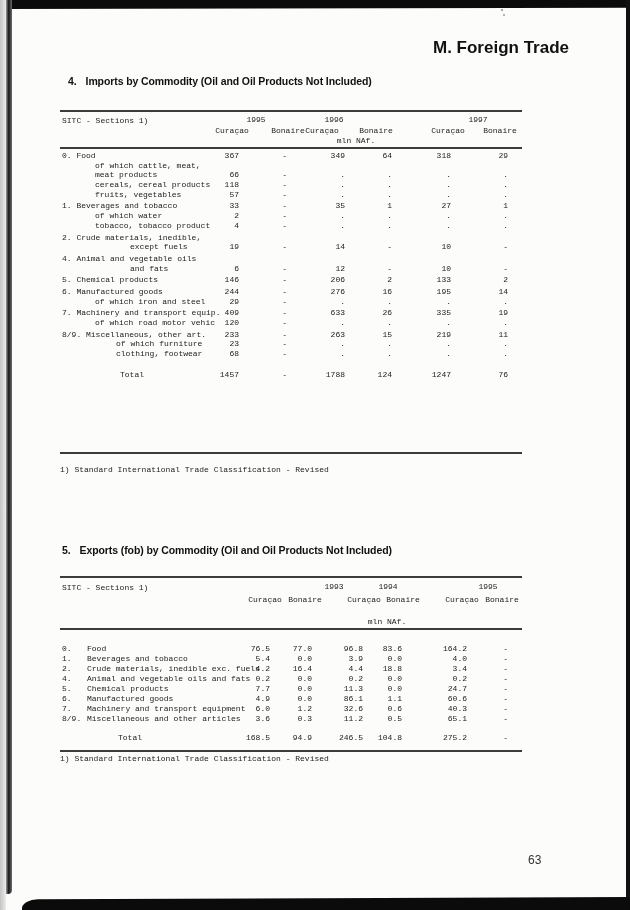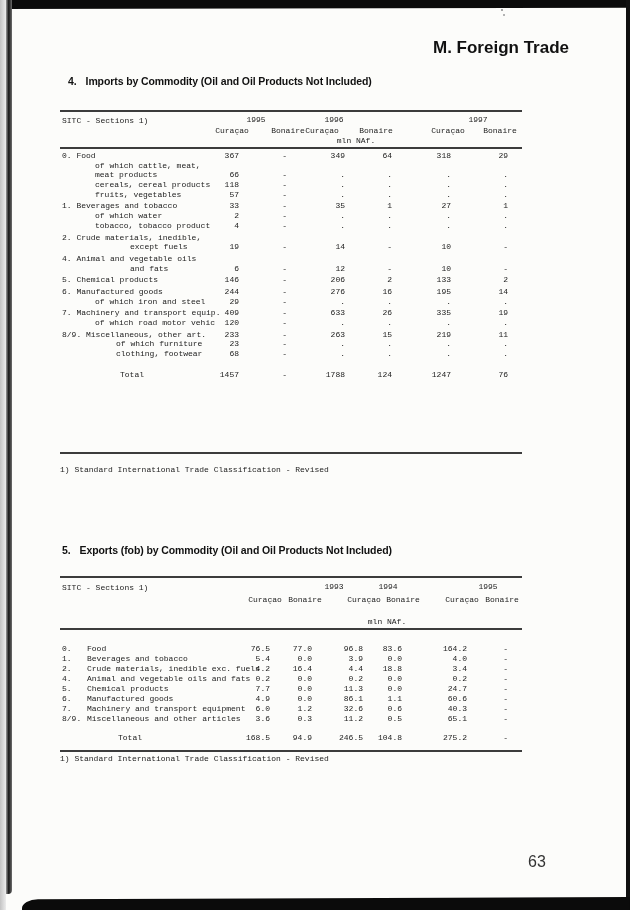--- a/index.html
+++ b/index.html
@@ -64,21 +64,21 @@
   .t1 .c0{right:283px;} .t1 .c1{right:235px;} .t1 .c2{right:177px;}
   .t1 .c3{right:130px;} .t1 .c4{right:71px;}  .t1 .c5{right:14px;}
   .t2 .c0{right:252px;} .t2 .c1{right:210px;} .t2 .c2{right:159px;}
   .t2 .c3{right:120px;} .t2 .c4{right:55px;}  .t2 .c5{right:14px;}
   .t1 .total{margin-top:11px;} .t2 .total{margin-top:9px;}
   .t1 .total .lbl{left:60px;} .t2 .total .lbl{left:58px;}
 
   .footnote{position:absolute;left:60px;font-size:8px;white-space:nowrap;}
   .fn1{top:465px;} .fn2{top:754px;}
   .pgnum{position:absolute;left:528px;top:853px;font-family:"Liberation Sans",sans-serif;
-         font-size:16px;color:#333;}
+         font-size:12px;color:#333;}
 </style>
 </head>
 <body>
 
 <div class="page">
 
   <div class="edge-top"></div>
   <div class="edge-left-gray"></div>
   <div class="edge-left-line"></div>
   <div class="edge-right"></div>

